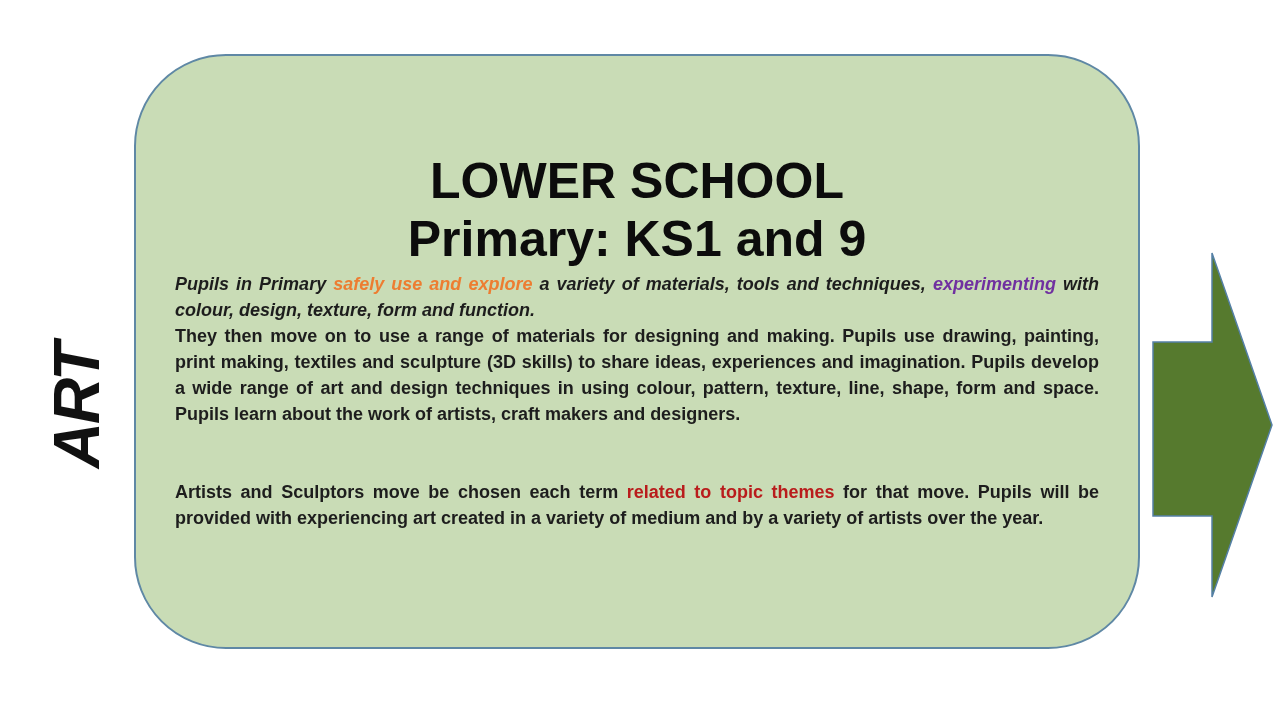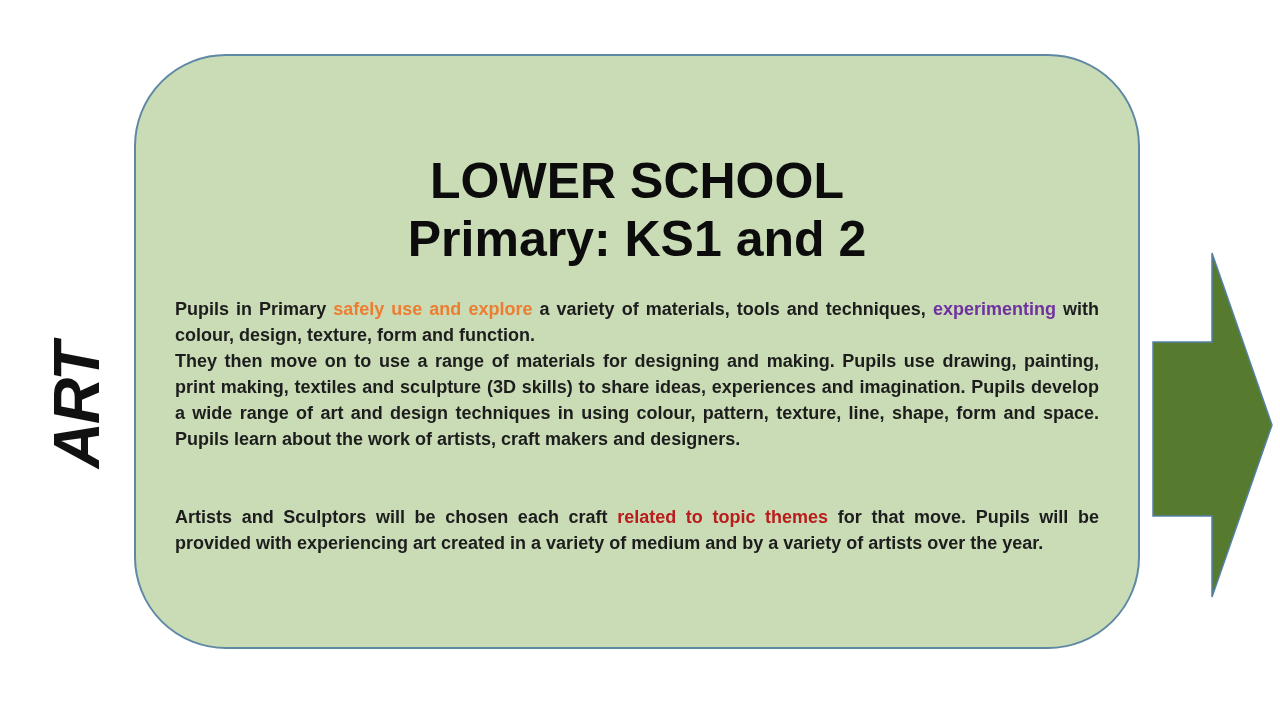--- a/index.html
+++ b/index.html
@@ -49,21 +49,21 @@
   }
   .panel-title .title-line { display: block; }
   .body-para {
     margin: 0;
     font-size: 18px;
     line-height: 26px;
     font-weight: 600;
     text-align: justify;
     color: #1d1d1d;
   }
-  .para-1 { margin-top: 28px; }
+  .para-1 { margin-top: 3px; font-style: italic; }
   .para-2 { }
   .para-3 { margin-top: 52px; }
   .arrow-svg {
     position: absolute;
     left: 1152px;
     top: 252px;
     width: 122px;
     height: 346px;
   }
 </style>
@@ -71,33 +71,33 @@
 <body>
 
 <div class="slide">
 
   <div class="art-label">ART</div>
 
   <div class="panel" style="background-color: rgb(201, 220, 182); border-color: rgb(95, 136, 165);">
 
     <h1 class="panel-title">
       <span class="title-line">LOWER SCHOOL</span>
-      <span class="title-line">Primary: KS1 and 2</span>
+      <span class="title-line">Primary: KS1 and 9</span>
     </h1>
 
     <p class="body-para para-1">
       <span style="color: rgb(29, 29, 29);">Pupils in Primary </span><span style="color: rgb(237, 125, 49);">safely use and explore</span><span style="color: rgb(29, 29, 29);"> a variety of materials, tools and techniques, </span><span style="color: rgb(112, 48, 160);">experimenting</span><span style="color: rgb(29, 29, 29);"> with colour, design, texture, form and function.</span>
     </p>
 
     <p class="body-para para-2">
       <span style="color: rgb(29, 29, 29);">They then move on to use a range of materials for designing and making.  Pupils use drawing, painting, print making, textiles and sculpture (3D skills)  to share ideas, experiences and imagination. Pupils develop a wide range of art and design techniques in using colour, pattern, texture, line, shape, form and space. Pupils learn about the work of artists, craft makers and designers.</span>
     </p>
 
     <p class="body-para para-3">
-      <span style="color: rgb(29, 29, 29);">Artists and Sculptors will be chosen each craft </span><span style="color: #b91c1c;">related to topic themes</span><span style="color: rgb(29, 29, 29);"> for that move. Pupils will be provided with experiencing  art created in a variety of medium and by a variety of artists  over the year.</span>
+      <span style="color: rgb(29, 29, 29);">Artists and Sculptors move be chosen each term </span><span style="color: #b91c1c;">related to topic themes</span><span style="color: rgb(29, 29, 29);"> for that move. Pupils will be provided with experiencing  art created in a variety of medium and by a variety of artists  over the year.</span>
     </p>
 
   </div>
 
   <svg class="arrow-svg" viewBox="0 0 122 346" xmlns="http://www.w3.org/2000/svg">
     <polygon points="1,90 60,90 60,1 120,173 60,345 60,264 1,264" stroke-width="1.5" fill="#567a2e" stroke="#5580a6"></polygon>
   </svg>
 
 </div>
 

